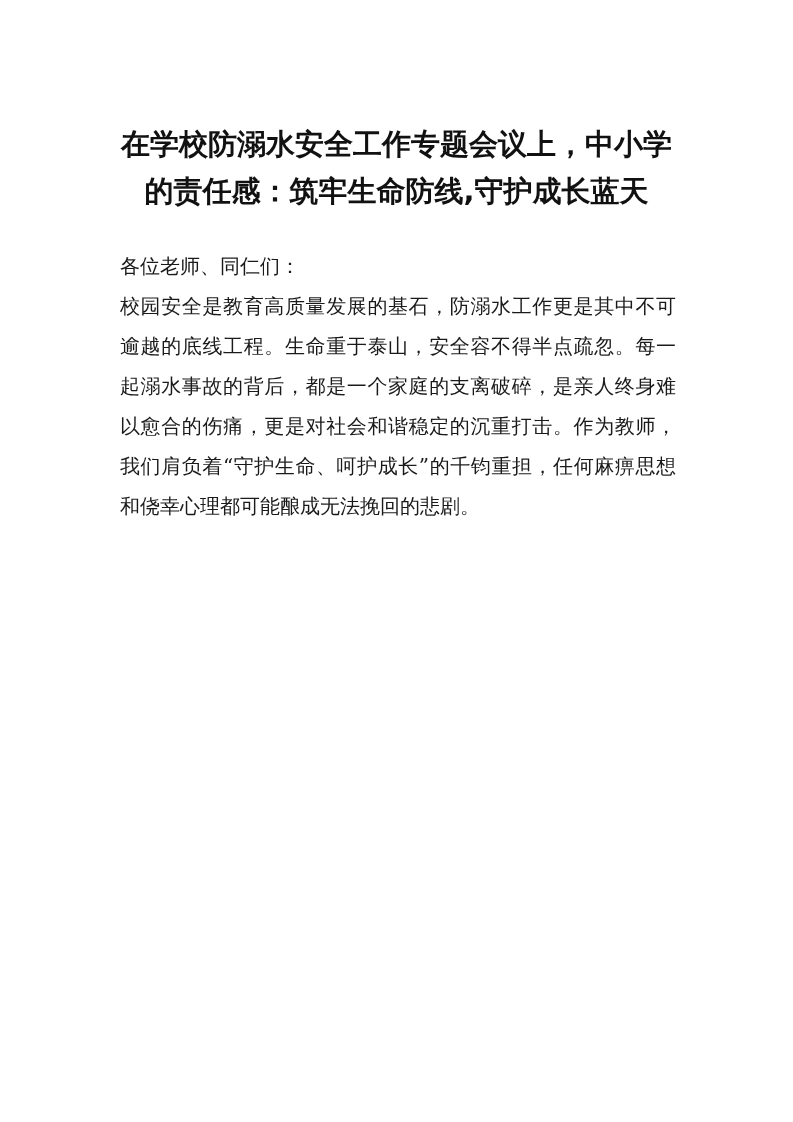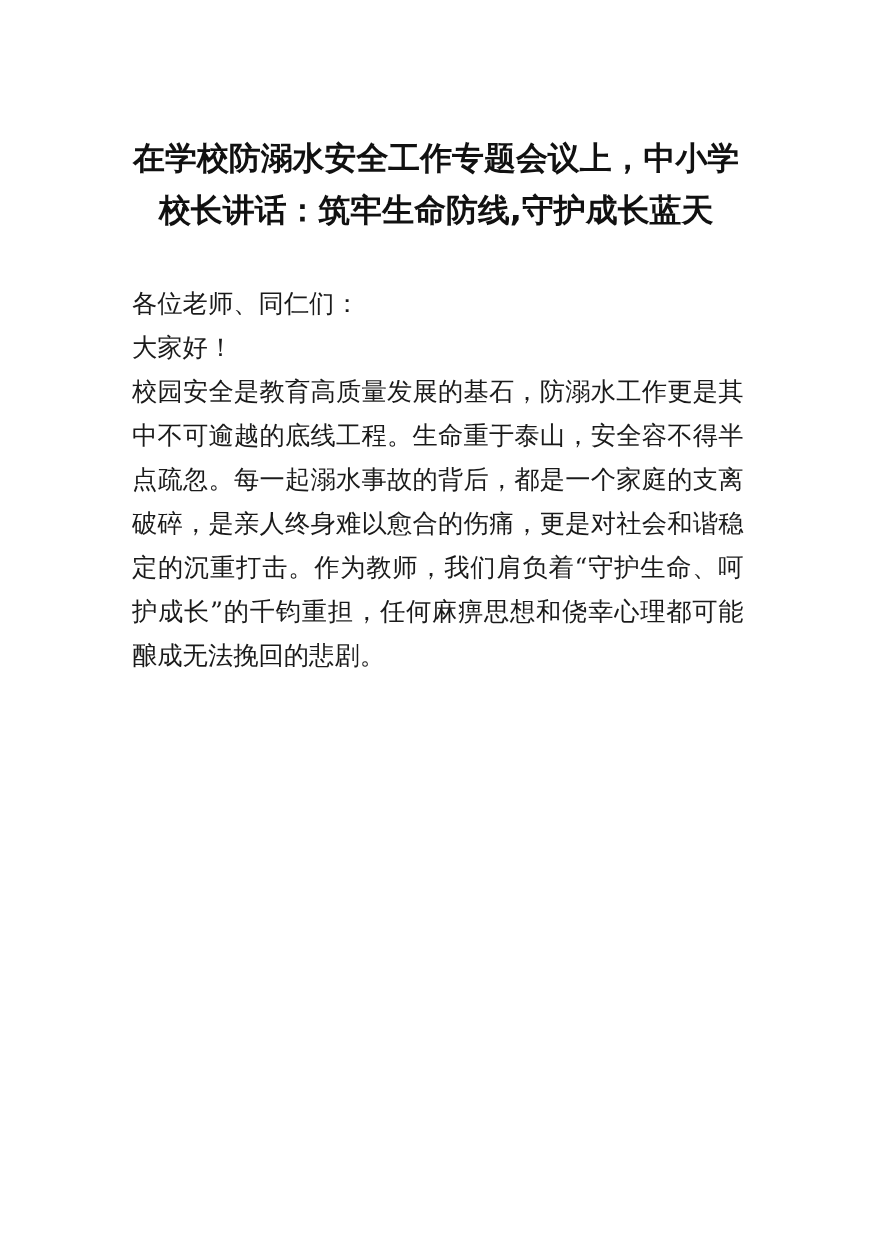--- a/index.html
+++ b/index.html
@@ -7,33 +7,32 @@
     .page {
       position: absolute; left: 0; top: 0; width: 730px; height: 1122px; background: #ffffff;
     }
     .title {
       position: absolute; left: 115px; top: 121px; width: 563px;
       font-family: "DejaVu Sans", sans-serif; font-weight: bold;
       font-size: 29px; line-height: 47px; color: #111111;
       text-align: center; margin: 0; letter-spacing: 0px;
     }
     .body {
-      position: absolute; left: 120px; top: 257px; width: 556px;
+      position: absolute; left: 120px; top: 246px; width: 556px;
       font-family: "DejaVu Serif", serif;
-      font-size: 23px; line-height: 40px; color: #1a1a1a;
+      font-size: 20px; line-height: 40px; color: #1a1a1a;
       text-align: justify;
     }
     .body p { margin: 0; padding: 0; }
   </style>
 </head>
 <body>
 
 <div class="page">
   <h1 class="title">
     <div>在学校防溺水安全工作专题会议上，中小学</div>
-    <div>校长讲话：筑牢生命防线,守护成长蓝天</div>
+    <div>的责任感：筑牢生命防线,守护成长蓝天</div>
   </h1>
   <div class="body">
     <p>各位老师、同仁们：</p>
-    <p>大家好！</p>
     <p>校园安全是教育高质量发展的基石，防溺水工作更是其中不可逾越的底线工程。生命重于泰山，安全容不得半点疏忽。每一起溺水事故的背后，都是一个家庭的支离破碎，是亲人终身难以愈合的伤痛，更是对社会和谐稳定的沉重打击。作为教师，我们肩负着“守护生命、呵护成长”的千钧重担，任何麻痹思想和侥幸心理都可能酿成无法挽回的悲剧。</p>
   </div>
 </div>
 
 </body></html>

